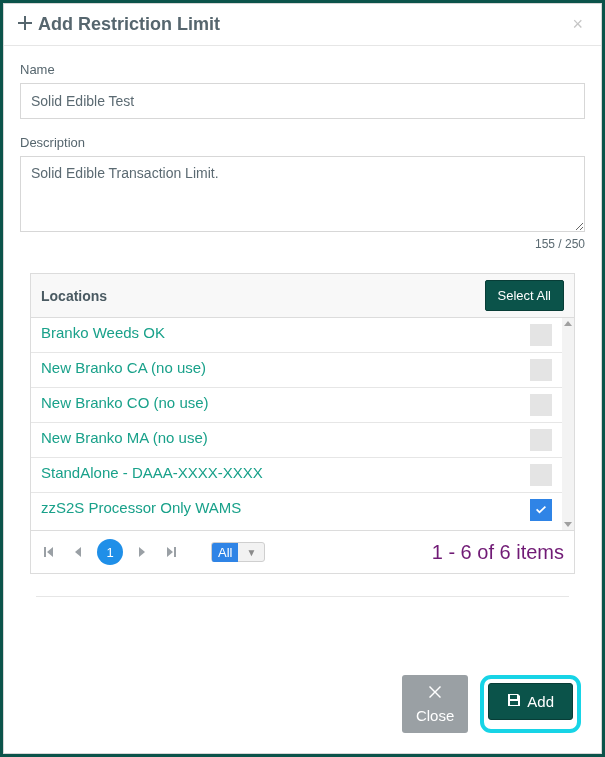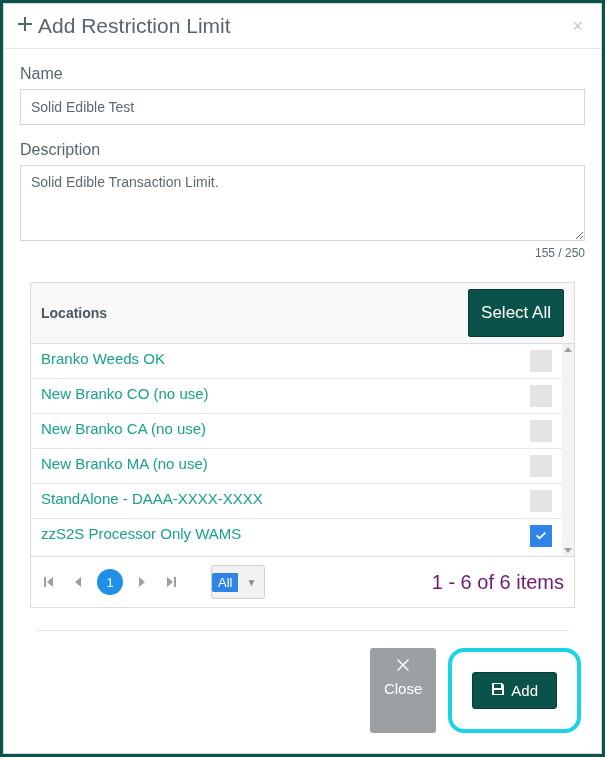--- a/index.html
+++ b/index.html
@@ -28,38 +28,38 @@
     padding: 10px 14px;
     border-bottom: 1px solid #e6e6e6;
     color: #56666e;
   }
   .modal-header .plus {
     font-weight: bold;
     margin-right: 6px;
     font-size: 16px;
   }
   .modal-title {
-    font-size: 21px;
-    font-weight: 400;
+    font-size: 18px;
+    font-weight: 700;
   }
   .modal-close {
     margin-left: auto;
     color: #c6c6c6;
     font-size: 18px;
     cursor: pointer;
     padding: 0 4px;
   }
   .modal-body {
     padding: 16px 16px 0 16px;
     flex: 1;
     overflow: hidden;
   }
   .field-label {
     display: block;
-    font-size: 16px;
+    font-size: 13px;
     margin-bottom: 6px;
     color: #56666e;
   }
   .text-input, .textarea {
     width: 100%;
     border: 1px solid #d7d7d7;
     background: #fff;
     color: #5b6a72;
     font-size: 14px;
     font-family: inherit;
@@ -111,22 +111,22 @@
   }
   .grid-header .title {
     font-weight: 600;
     color: #4a5a62;
     font-size: 14px;
   }
   .select-all {
     background: #0b534a;
     color: #fff;
     border: 1px solid #083d37;
-    padding: 13px 12px;
-    font-size: 17px;
+    padding: 7px 12px;
+    font-size: 13px;
     cursor: pointer;
     border-radius: 2px;
   }
   .grid-body {
     position: relative;
     height: 212px;
   }
   .grid-rows {
     height: 100%;
   }
@@ -195,21 +195,21 @@
     align-items: center;
     justify-content: center;
     font-size: 13px;
   }
   .pager .page-size {
     margin-left: 20px;
     border: 1px solid #cfcfcf;
     background: #f2f2f2;
     display: inline-flex;
     align-items: center;
-    height: 34px;
+    height: 20px;
     border-radius: 3px;
   }
   .pager .page-size .sel {
     background: #2f84e6;
     color: #fff;
     padding: 2px 6px;
     font-size: 13px;
     border-radius: 2px 0 0 2px;
   }
   .pager .page-size .caret {
@@ -240,22 +240,22 @@
     border: none;
     border-radius: 3px;
     padding: 9px 14px;
     font-size: 15px;
     cursor: pointer;
     color: #fff;
   }
   .btn-close { background: #9aa0a4; flex-direction: column; }
   .btn-add-wrap {
     border: 4px solid #17d4e6;
-    padding: 20px;
-    border-radius: 16px;
+    padding: 4px;
+    border-radius: 11px;
   }
   .btn-add {
     background: #0b534a;
     border: 1px solid #083d37;
     padding: 9px 18px;
   }
   svg { display: inline-block; }
 </style>
 </head>
 <body>
@@ -290,25 +290,25 @@
           <button class="select-all">Select All</button>
         </div>
 
         <div class="grid-body">
           <div class="grid-rows" id="grid-rows">
               <div class="row">
                 <span class="name">Branko Weeds OK</span>
                 <span class="mark"></span>
               </div>
               <div class="row">
+                <span class="name">New Branko CA (no use)</span>
+                <span class="mark"></span>
+              </div>
+              <div class="row">
                 <span class="name">New Branko CO (no use)</span>
-                <span class="mark"></span>
-              </div>
-              <div class="row">
-                <span class="name">New Branko CA (no use)</span>
                 <span class="mark"></span>
               </div>
               <div class="row">
                 <span class="name">New Branko MA (no use)</span>
                 <span class="mark"></span>
               </div>
               <div class="row">
                 <span class="name">StandAlone - DAAA-XXXX-XXXX</span>
                 <span class="mark"></span>
               </div>

